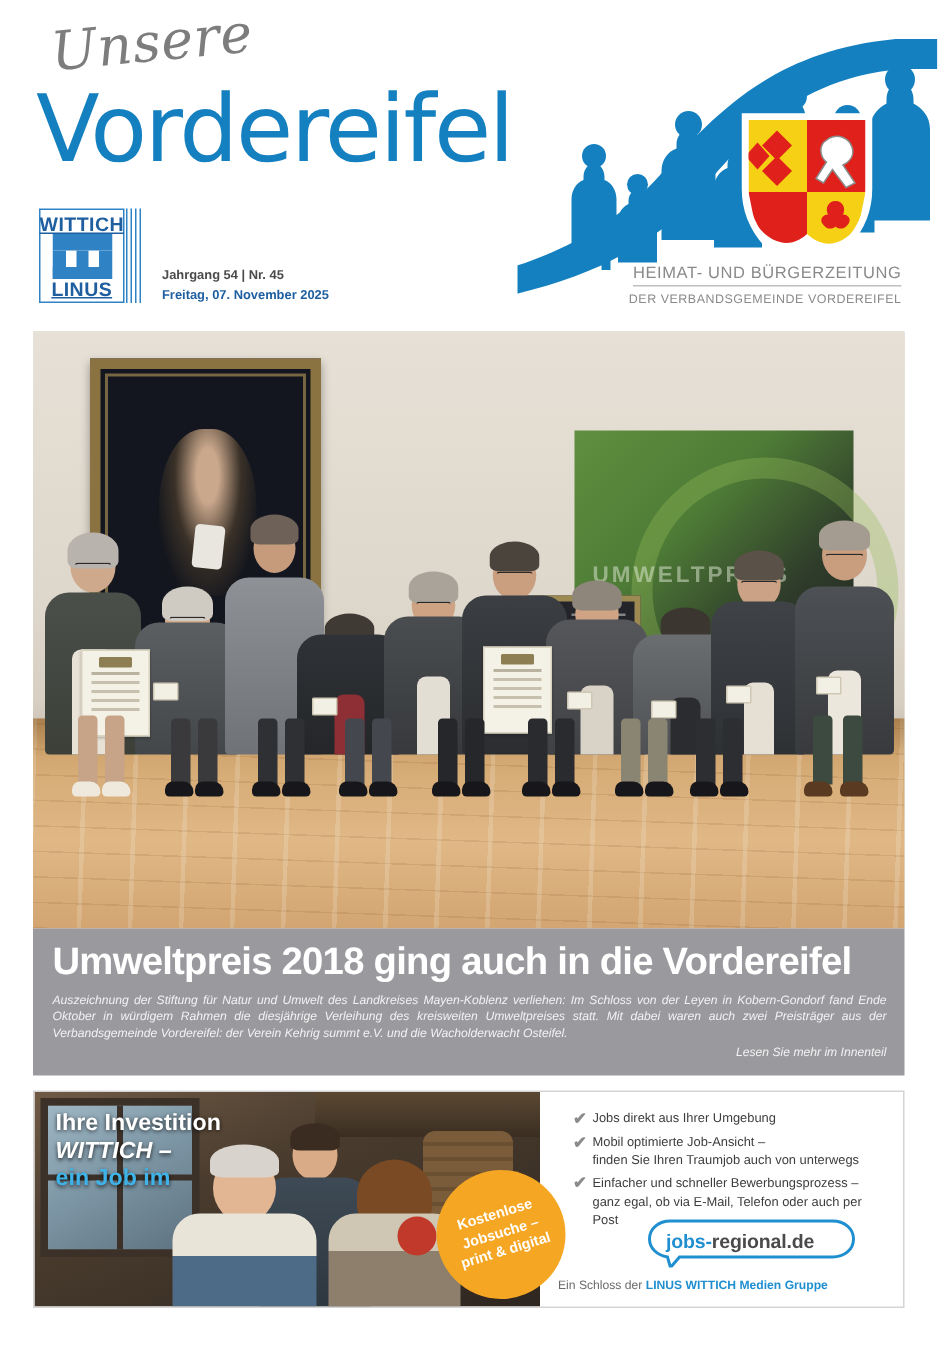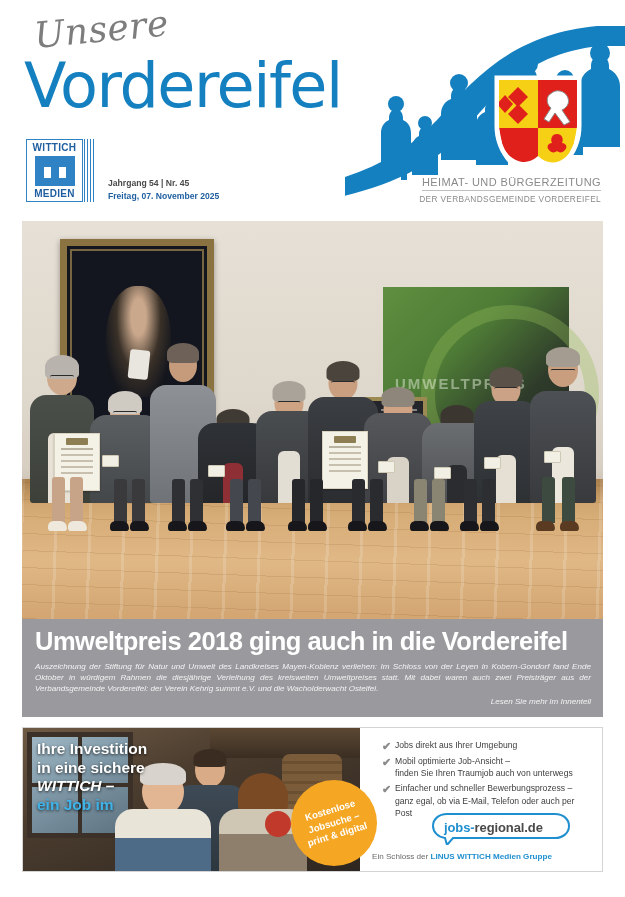--- a/index.html
+++ b/index.html
@@ -35,21 +35,21 @@
   .wittich .stack{position:absolute;right:0;top:0;width:10px;height:63px;}
   .wittich .stack i{position:absolute;top:0;width:1px;height:63px;background:#2f83c5;display:block;}
   .wittich .box{
     position:absolute;left:0;top:0;width:57px;height:63px;
     border:1.6px solid #2f83c5;background:#fff;box-sizing:border-box;
     display:flex;flex-direction:column;align-items:center;justify-content:space-between;
     padding:3px 0 2px;
   }
   .wittich .w-top,.wittich .w-bot{
     font-family:"Liberation Sans",sans-serif;font-weight:700;
-    font-size:10px;color:#1f5fa0;letter-spacing:.3px;line-height:1;
+    font-size:13px;color:#1f5fa0;letter-spacing:.3px;line-height:1;text-decoration:underline;
   }
   .wittich .lw{width:40px;height:30px;}
 
   .mh-issue{
     position:absolute;left:108px;top:177px;
     font-size:8.6px;line-height:13px;color:#1f5fa0;font-weight:700;
   }
   .mh-issue .l1{color:#4a4a4a;font-weight:700;}
 
   .mh-sub{
@@ -300,21 +300,21 @@
       </div>
       <div class="box">
         <div class="w-top">WITTICH</div>
         <svg class="lw" viewBox="0 0 40 30">
           <rect x="0" y="0" width="40" height="11" fill="#2f83c5"></rect>
           <rect x="0" y="11" width="9" height="19" fill="#2f83c5"></rect>
           <rect x="0" y="22" width="40" height="8" fill="#2f83c5"></rect>
           <rect x="16" y="11" width="8" height="11" fill="#2f83c5"></rect>
           <rect x="31" y="11" width="9" height="11" fill="#2f83c5"></rect>
         </svg>
-        <div class="w-bot">MEDIEN</div>
+        <div class="w-bot">LINUS</div>
       </div>
     </div>
 
     <div class="mh-issue">
       <div class="l1">Jahrgang 54 | Nr. 45</div>
       <div>Freitag, 07. November 2025</div>
     </div>
 
     <div class="mh-sub">
       <div class="s1">HEIMAT- UND BÜRGERZEITUNG</div>
@@ -488,21 +488,20 @@
       </div>
       <div class="adp" style="left:196px;width:88px;height:98px;">
         <div class="h" style="top:4px;width:34px;height:38px;background:#e0b08c;"></div>
         <div class="h" style="top:0;width:50px;height:46px;background:#7a4a24;border-radius:50% 50% 32% 32%;"></div>
         <div class="b" style="height:62px;background:linear-gradient(180deg,#cfc6b4 0 40%,#8d7f6b 40%);"></div>
       </div>
       <div style="position:absolute;left:242px;bottom:34px;width:26px;height:26px;border-radius:50%;background:#c0392b;"></div>
 
       <div class="ad-txt">
         <div class="w">Ihre Investition</div>
-        <div class="w">in eine sichere</div>
         <div class="wi">WITTICH –</div>
         <div class="b1">ein Job im</div>
       </div>
     </div>
 
     <div class="ad-right">
       <div class="ad-list">
         <div class="ad-li">
           <div class="ck">✔</div>
           <div class="tx">Jobs direkt aus Ihrer Umgebung</div>

